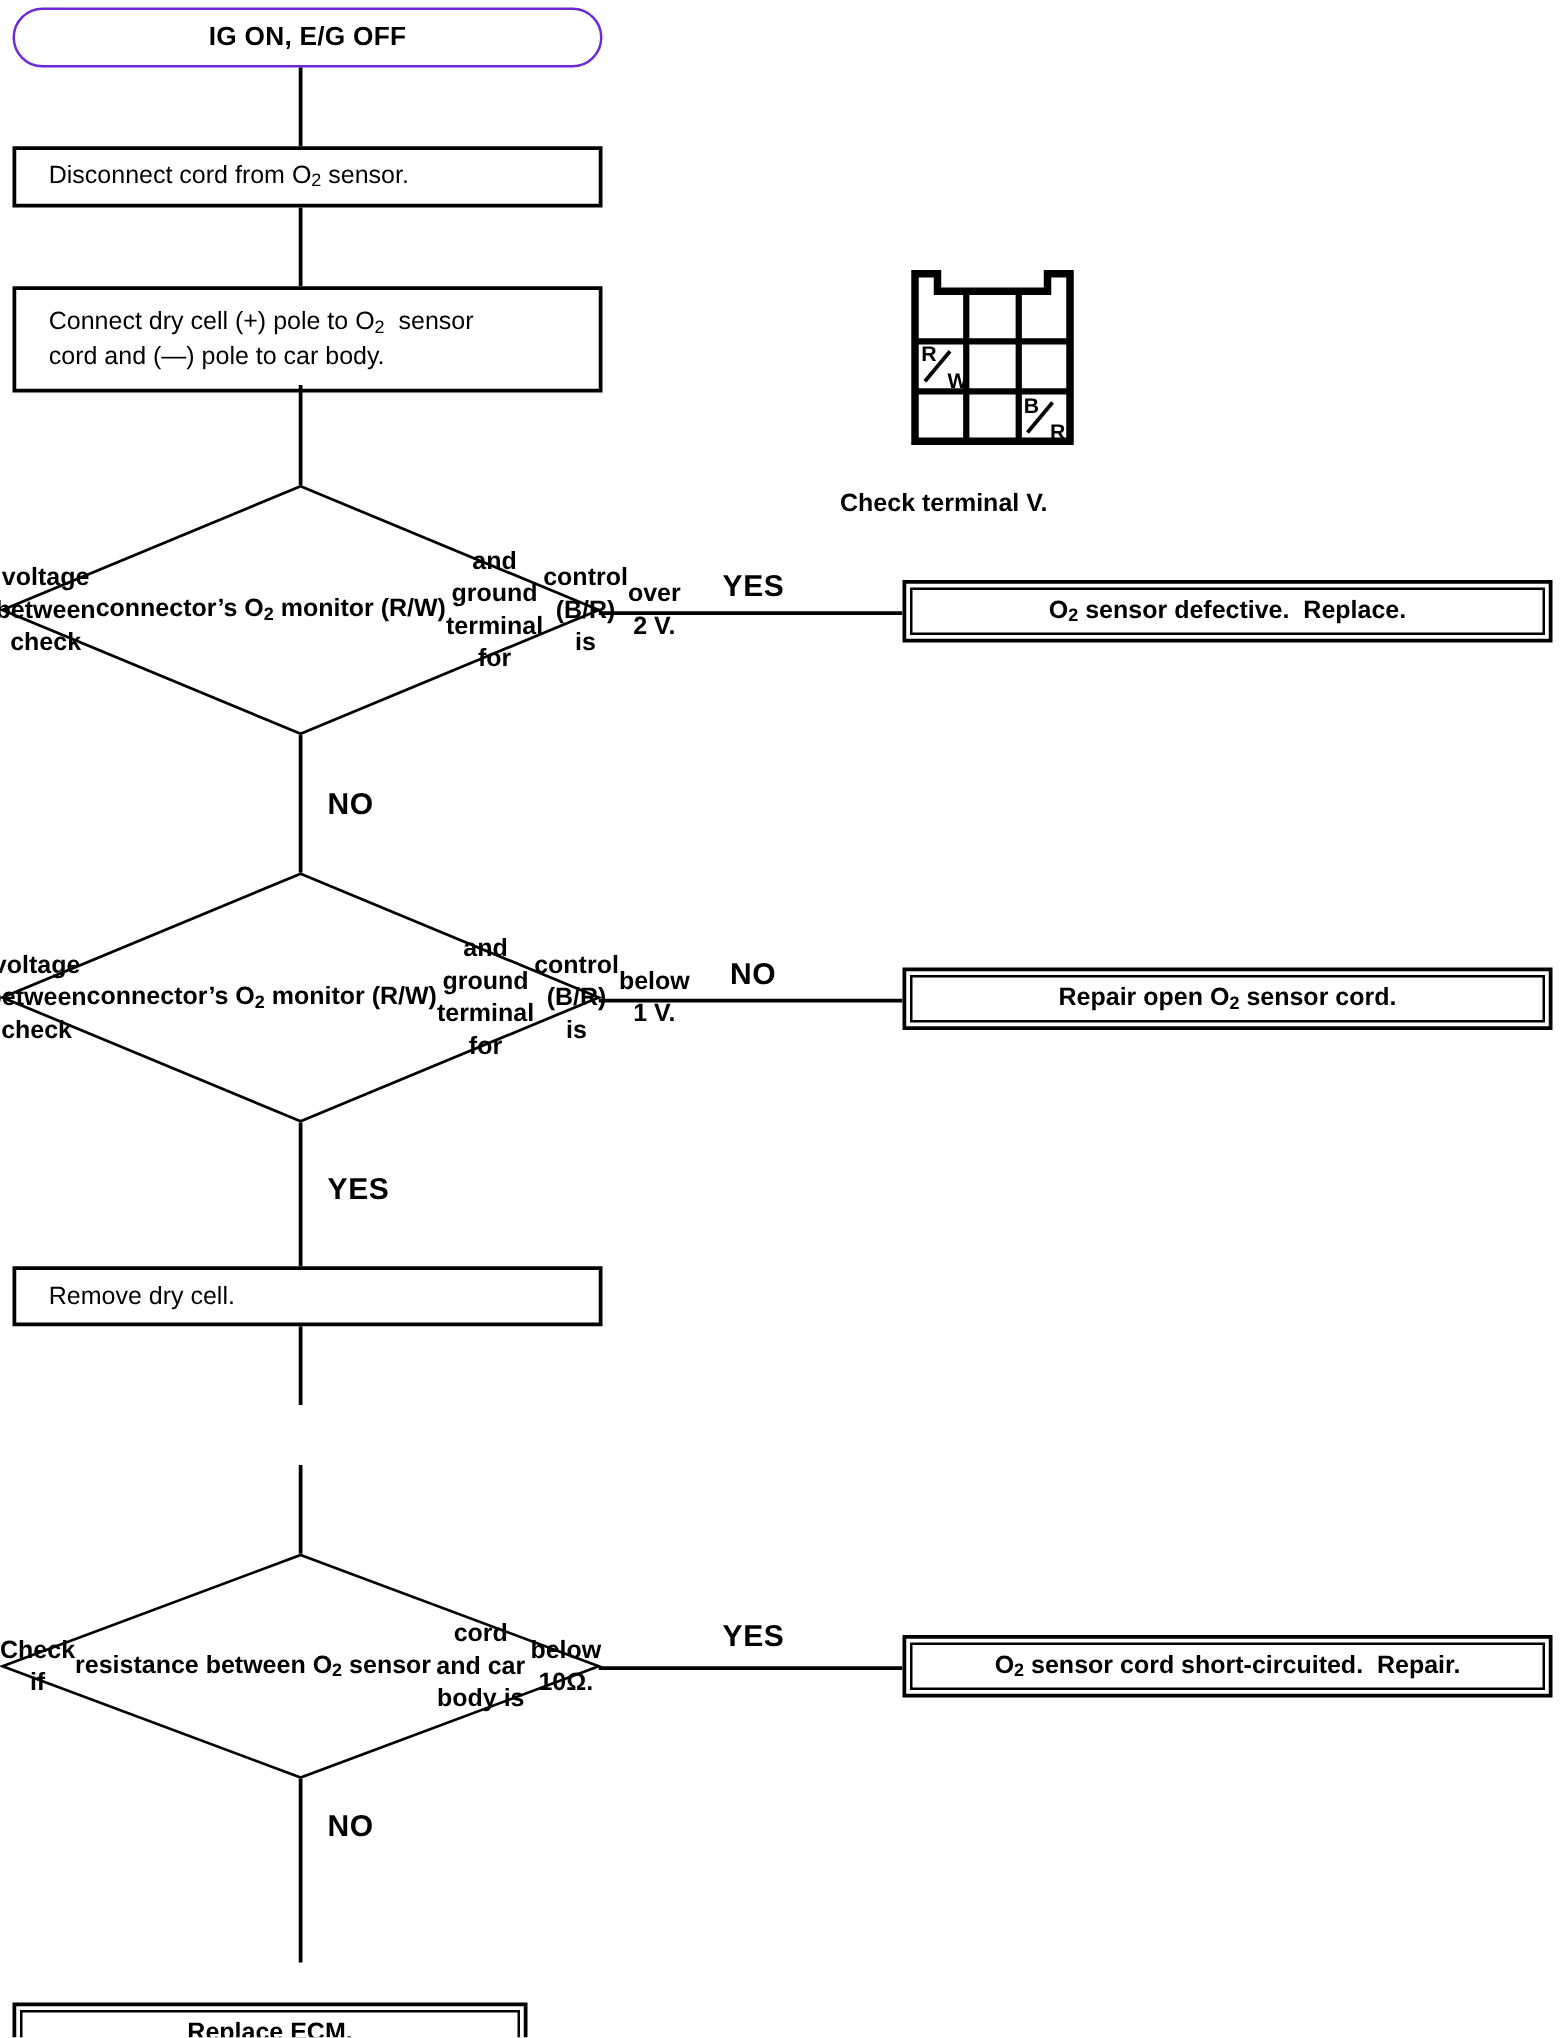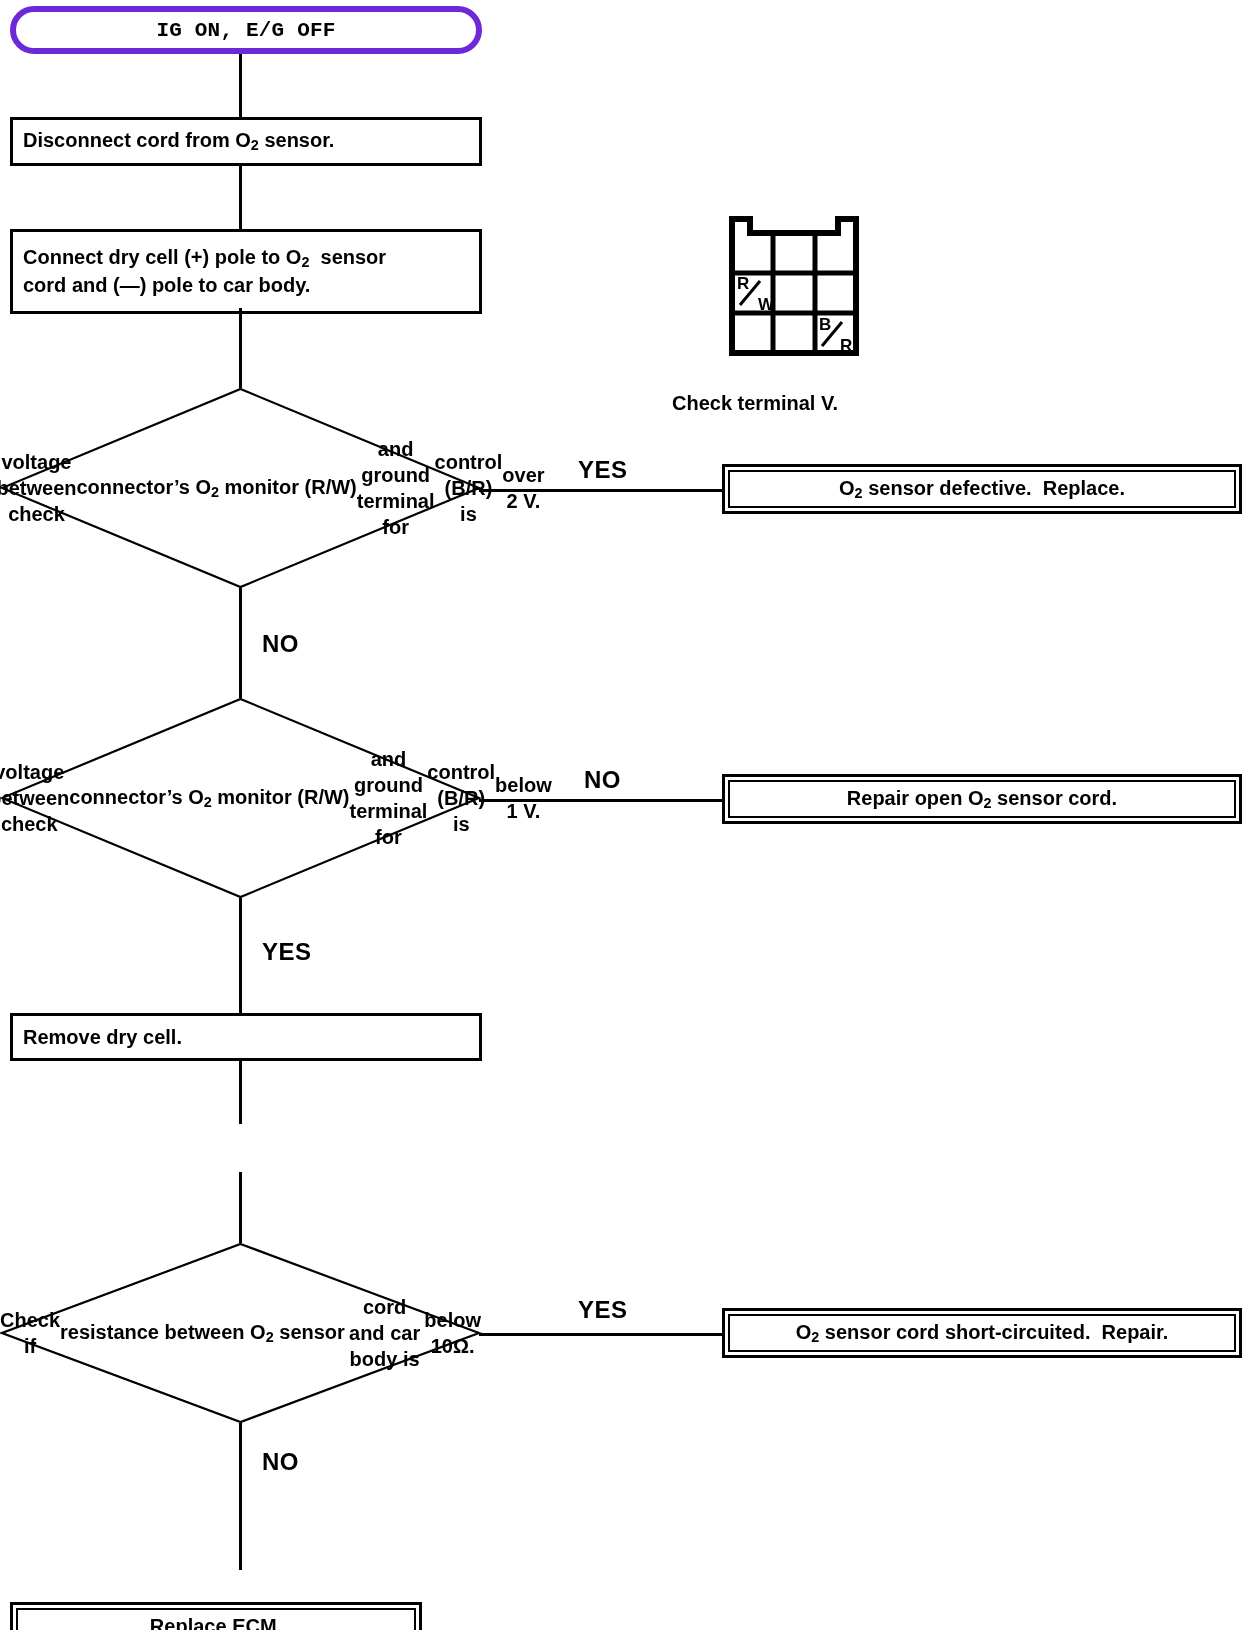--- a/index.html
+++ b/index.html
@@ -21,40 +21,39 @@
   }
 
   
   .node {
     position: absolute;
     box-sizing: border-box;
   }
 
   
   .terminal {
-    border: 6px solid #6d28d9;
+    border: 2px solid #6d28d9;
     border-radius: 28px;
     display: flex;
     align-items: center;
     justify-content: center;
     font-size: 21px;
     font-weight: bold;
     letter-spacing: .2px;
     background: #fff;
-    font-family: Liberation Mono, monospace;
   }
 
   
   .process {
     border: 3px solid #000;
     display: flex;
     align-items: center;
-    padding: 0 10px;
-    font-size: 20px;
-    font-weight: bold;
+    padding: 0 26px;
+    font-size: 20px;
+    font-weight: normal;
     line-height: 1.35;
     background: #fff;
   }
 
   
   .result {
     border: 3px solid #000;
     padding: 3px;
     background: #fff;
   }

